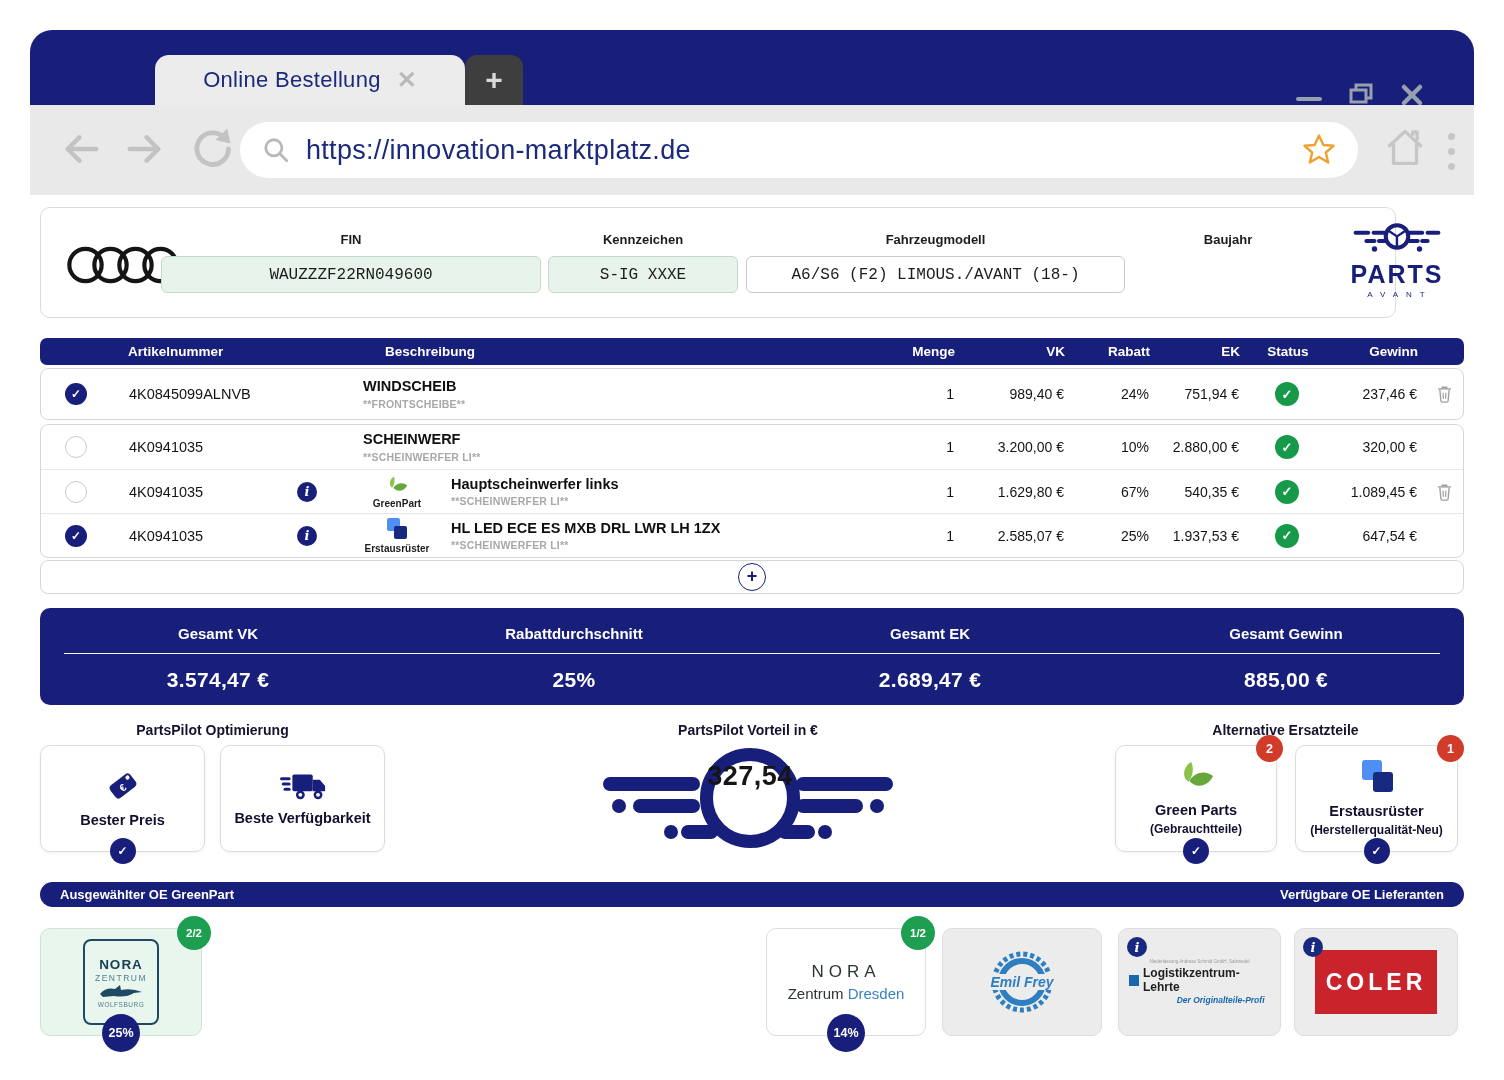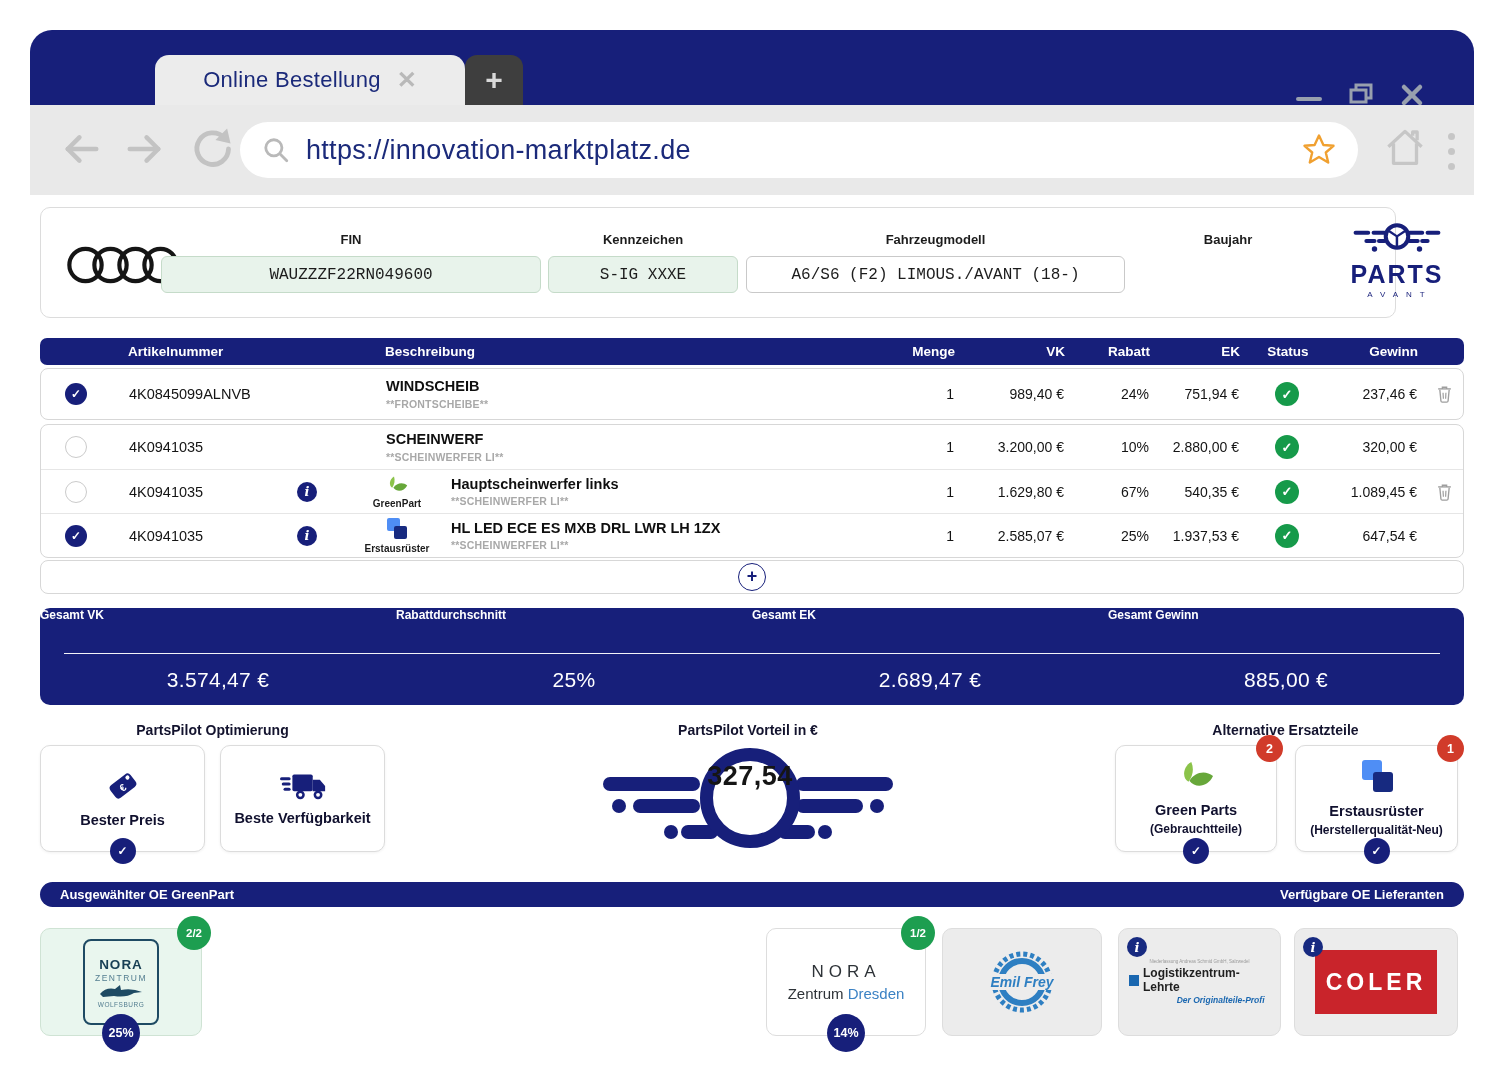--- a/index.html
+++ b/index.html
@@ -57,44 +57,44 @@
   .checkbox { width:22px; height:22px; border-radius:50%; display:flex; align-items:center; justify-content:center; }
   .checkbox.sel { background:#171f7a; color:#fff; font-size:12px; font-weight:bold; }
   .checkbox.unsel { background:#fff; border:1.5px solid #cbcbcb; }
   .c-art { padding-left:18px; font-size:14.5px; color:#141414; }
   .info-badge { width:20px; height:20px; border-radius:50%; background:#171f7a; color:#fff;
                 font-family:"DejaVu Serif", serif; font-style:italic; font-weight:bold; font-size:13px;
                 display:flex; align-items:center; justify-content:center; }
   .c-desc { display:flex; align-items:center; }
   .part-ico { width:84px; margin-left:14px; display:flex; flex-direction:column; align-items:center; gap:1px; }
   .part-ico .cap { font-size:10px; font-weight:bold; color:#1c1c1c; }
-  .d-text.noicon { margin-left:45px; } .d-text.withicon { margin-left:12px; }
+  .d-text.noicon { margin-left:22px; } .d-text.withicon { margin-left:12px; }
   .d-title { font-size:14.5px; font-weight:bold; color:#0f0f0f; line-height:1.15; }
   .d-sub { font-size:10.5px; font-weight:bold; color:#a8a8a8; margin-top:3px; letter-spacing:.2px; }
   .cell-val { font-size:14px; color:#141414; }
   .status-badge { width:24px; height:24px; border-radius:50%; background:#169a4a; color:#fff; font-size:13px;
                   font-weight:bold; display:flex; align-items:center; justify-content:center; }
   .sq-ico { position:relative; width:24px; height:24px; }
   .sq-ico span { position:absolute; border-radius:2px; }
   .sq1 { width:13px; height:13px; background:#4f8ef5; top:0; left:2px; }
   .sq2 { width:13px; height:13px; background:#172a80; top:8px; left:9px; }
   .add-row { position:absolute; left:40px; top:560px; width:1424px; height:34px; border:1px solid #d7d7d7;
              border-radius:8px; background:#fff; display:flex; align-items:center; justify-content:center; }
   .add-btn { width:28px; height:28px; border-radius:50%; border:1.5px solid #171f7a; color:#171f7a;
              font-size:18px; font-weight:bold; display:flex; align-items:center; justify-content:center;
              background:#fff; line-height:0; padding-bottom:2px; }
 
   
   .summary { position:absolute; left:40px; top:608px; width:1424px; height:97px; background:#171f7a;
              border-radius:10px; color:#fff; }
-  .sum-labels { display:grid; grid-template-columns:repeat(4,1fr); text-align:left;
-                font-size:12px; font-weight:bold; }
+  .sum-labels { display:grid; grid-template-columns:repeat(4,1fr); padding-top:17px; text-align:center;
+                font-size:15px; font-weight:bold; }
   .sum-divider { position:absolute; top:45px; left:24px; right:24px; border-top:1px solid rgba(255,255,255,.95); }
   .sum-values { position:absolute; top:60px; width:100%; display:grid; grid-template-columns:repeat(4,1fr);
-                text-align:center; font-size:21px; font-weight:normal; letter-spacing:.3px; }
+                text-align:center; font-size:21px; font-weight:bold; letter-spacing:.3px; }
 
   
   .sec-h { position:absolute; top:722px; text-align:center; font-size:14px; font-weight:bold; color:#13132e; }
   .h-opt { left:40px; width:345px; } .h-vorteil { left:598px; width:300px; } .h-alt { left:1113px; width:345px; }
   .mini-card { position:absolute; top:745px; height:107px; background:#fff; border:1px solid #dcdcdc;
                border-radius:10px; box-shadow:0 1px 3px rgba(0,0,0,.06); display:flex; flex-direction:column;
                align-items:center; justify-content:center; gap:7px; }
   .mini-label { font-size:14.5px; font-weight:bold; color:#10102e; line-height:1.2; text-align:center; }
   .mini-sub { font-size:12px; font-weight:bold; color:#10102e; margin-top:-4px; }
   .opt-card1 { left:40px; width:165px; } .opt-card2 { left:220px; width:165px; }

